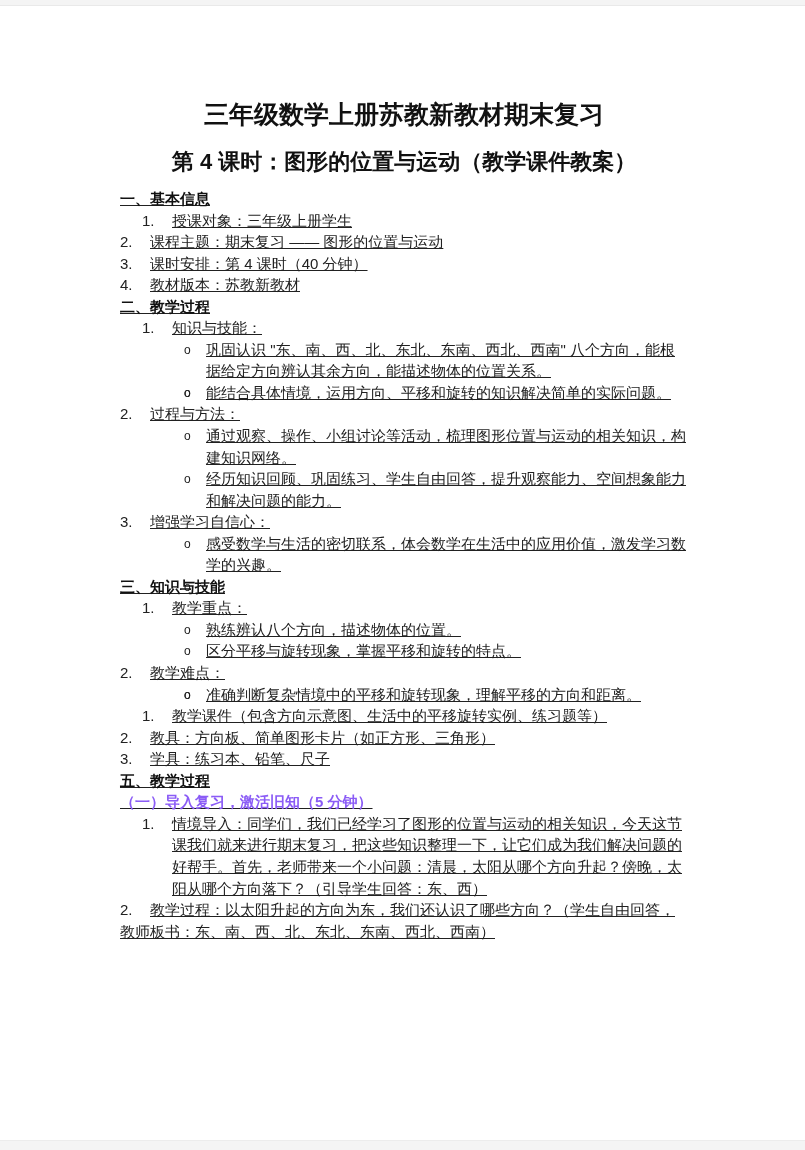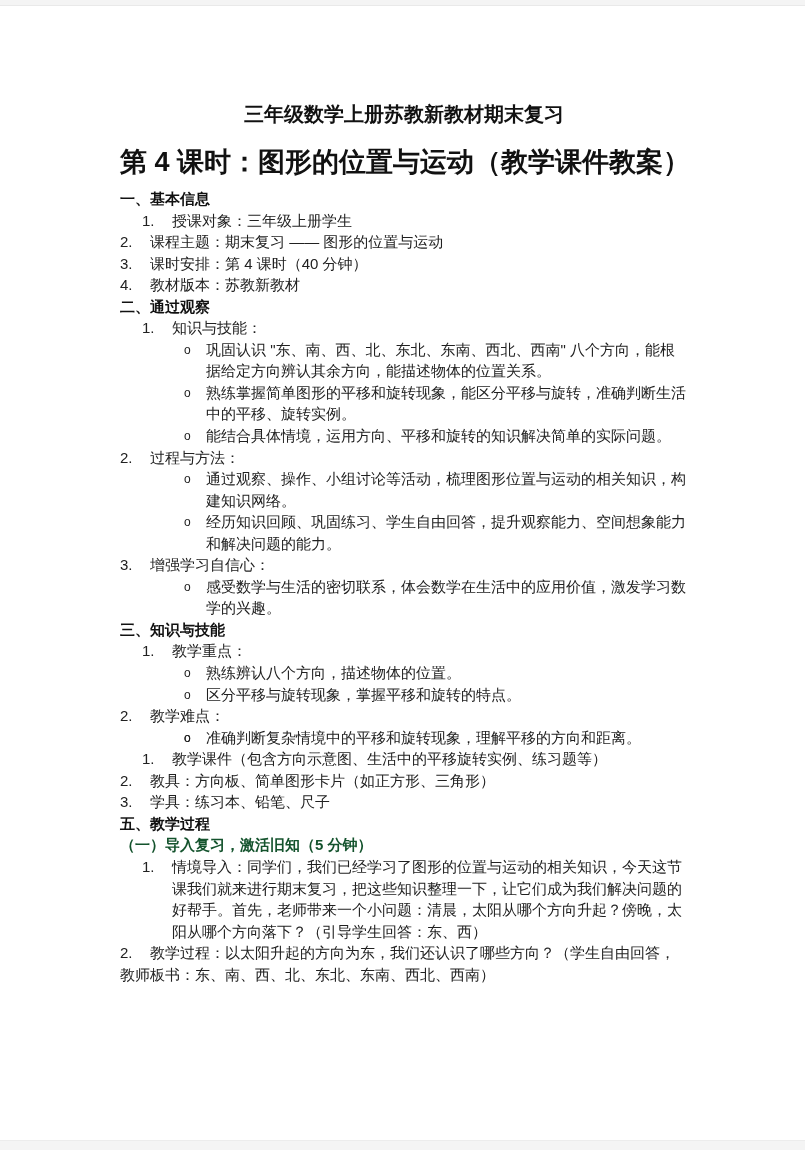--- a/index.html
+++ b/index.html
@@ -32,47 +32,48 @@
   .page-content {
     position: absolute;
     left: 120px;
     top: 0;
     width: 568px;
   }
   .doc-title {
     margin-top: 97px;
     text-align: center;
     font-weight: bold;
-    font-size: 20px;
+    font-size: 25px;
     line-height: 34px;
     color: #111111;
     white-space: nowrap;
   }
   .doc-subtitle {
     margin-top: 14px;
     text-align: center;
     font-weight: bold;
-    font-size: 27px;
+    font-size: 22px;
     line-height: 34px;
     color: #111111;
     white-space: nowrap;
   }
   .body-lines {
     margin-top: 9px;
     font-size: 15px;
     line-height: 21.55px;
+    text-decoration: underline;
   }
   .line { position: relative; }
   .sec-heading {
     font-weight: bold;
     color: #111111;
   }
   .sub-heading {
     font-weight: bold;
-    color: #14532d;
+    color: #8b5cf6;
   }
   
   .li-first { padding-left: 52px; }
   .li-first > .marker { position: absolute; left: 22px; }
   
   .li-num { padding-left: 30px; }
   .li-num > .marker { position: absolute; left: 0; }
   
   .li-flat { padding-left: 0; }
   .li-flat > .marker { display: inline-block; width: 30px; }
@@ -96,24 +97,24 @@
   <div class="doc-subtitle">第 4 课时：图形的位置与运动（教学课件教案）</div>
 
   <div class="body-lines">
 
     <div class="line sec-heading">一、基本信息</div>
     <div class="line li-first"><span class="marker">1.</span><span>授课对象：三年级上册学生</span></div>
     <div class="line li-num"><span class="marker">2.</span><span>课程主题：期末复习 —— 图形的位置与运动</span></div>
     <div class="line li-num"><span class="marker">3.</span><span>课时安排：第 4 课时（40 分钟）</span></div>
     <div class="line li-num"><span class="marker">4.</span><span>教材版本：苏教新教材</span></div>
 
-    <div class="line sec-heading">二、通过观察</div>
+    <div class="line sec-heading">二、教学过程</div>
     <div class="line li-first"><span class="marker">1.</span><span>知识与技能：</span></div>
     <div class="line li-bullet"><span class="marker">o</span><span>巩固认识 "东、南、西、北、东北、东南、西北、西南" 八个方向，能根据给定方向辨认其余方向，能描述物体的位置关系。</span></div>
-    <div class="line li-bullet"><span class="marker">o</span><span>熟练掌握简单图形的平移和旋转现象，能区分平移与旋转，准确判断生活中的平移、旋转实例。</span></div>
+    <div class="line li-bullet"><span class="marker">o</span></div>
     <div class="line li-bullet"><span class="marker">o</span><span>能结合具体情境，运用方向、平移和旋转的知识解决简单的实际问题。</span></div>
     <div class="line li-num"><span class="marker">2.</span><span>过程与方法：</span></div>
     <div class="line li-bullet"><span class="marker">o</span><span>通过观察、操作、小组讨论等活动，梳理图形位置与运动的相关知识，构建知识网络。</span></div>
     <div class="line li-bullet"><span class="marker">o</span><span>经历知识回顾、巩固练习、学生自由回答，提升观察能力、空间想象能力和解决问题的能力。</span></div>
     <div class="line li-num"><span class="marker">3.</span><span>增强学习自信心：</span></div>
     <div class="line li-bullet"><span class="marker">o</span><span>感受数学与生活的密切联系，体会数学在生活中的应用价值，激发学习数学的兴趣。</span></div>
     <div class="line li-bullet"><span class="marker">o</span></div>
 
     <div class="line sec-heading">三、知识与技能</div>
     <div class="line li-first"><span class="marker">1.</span><span>教学重点：</span></div>

